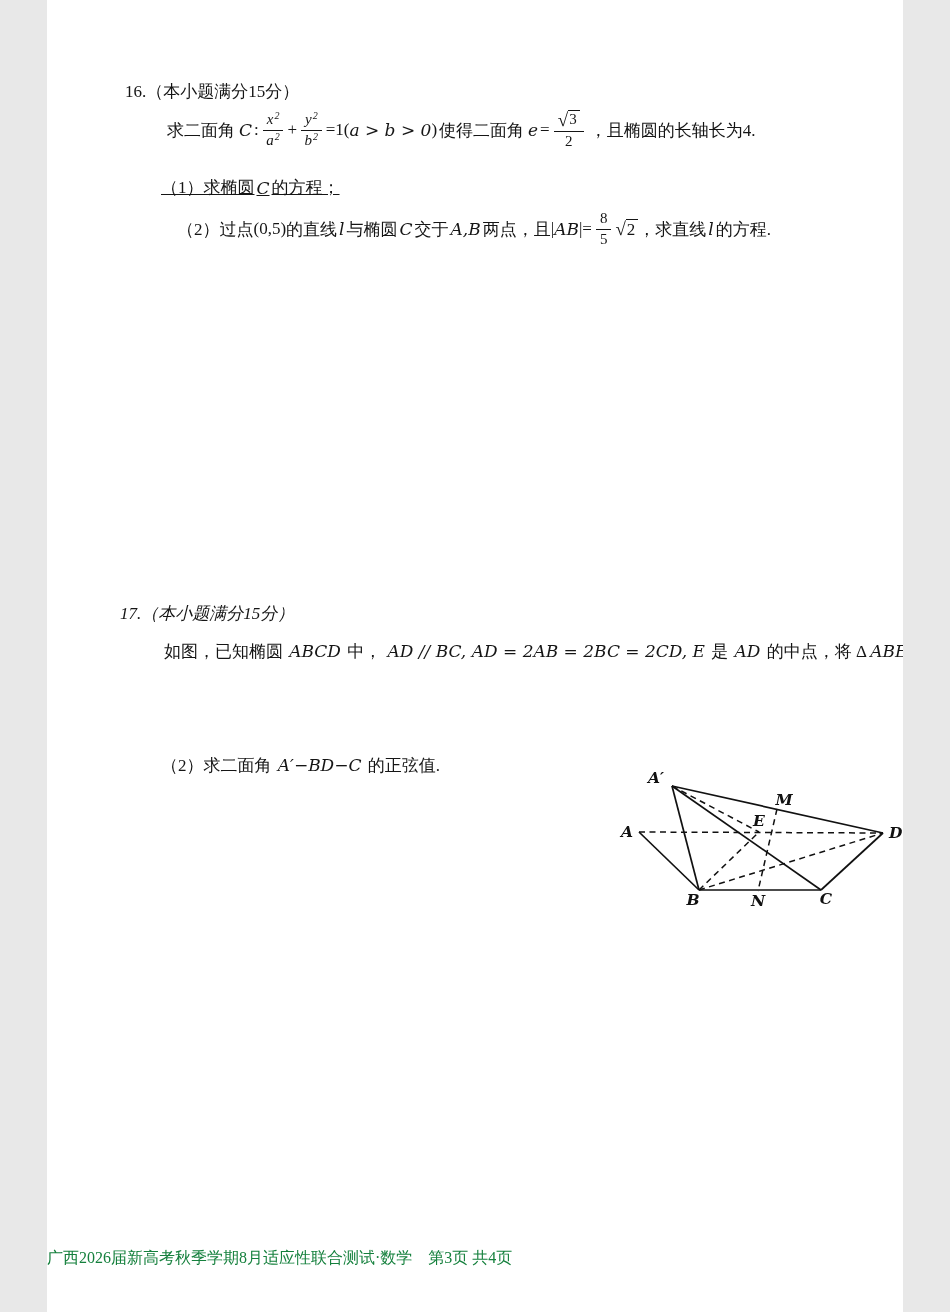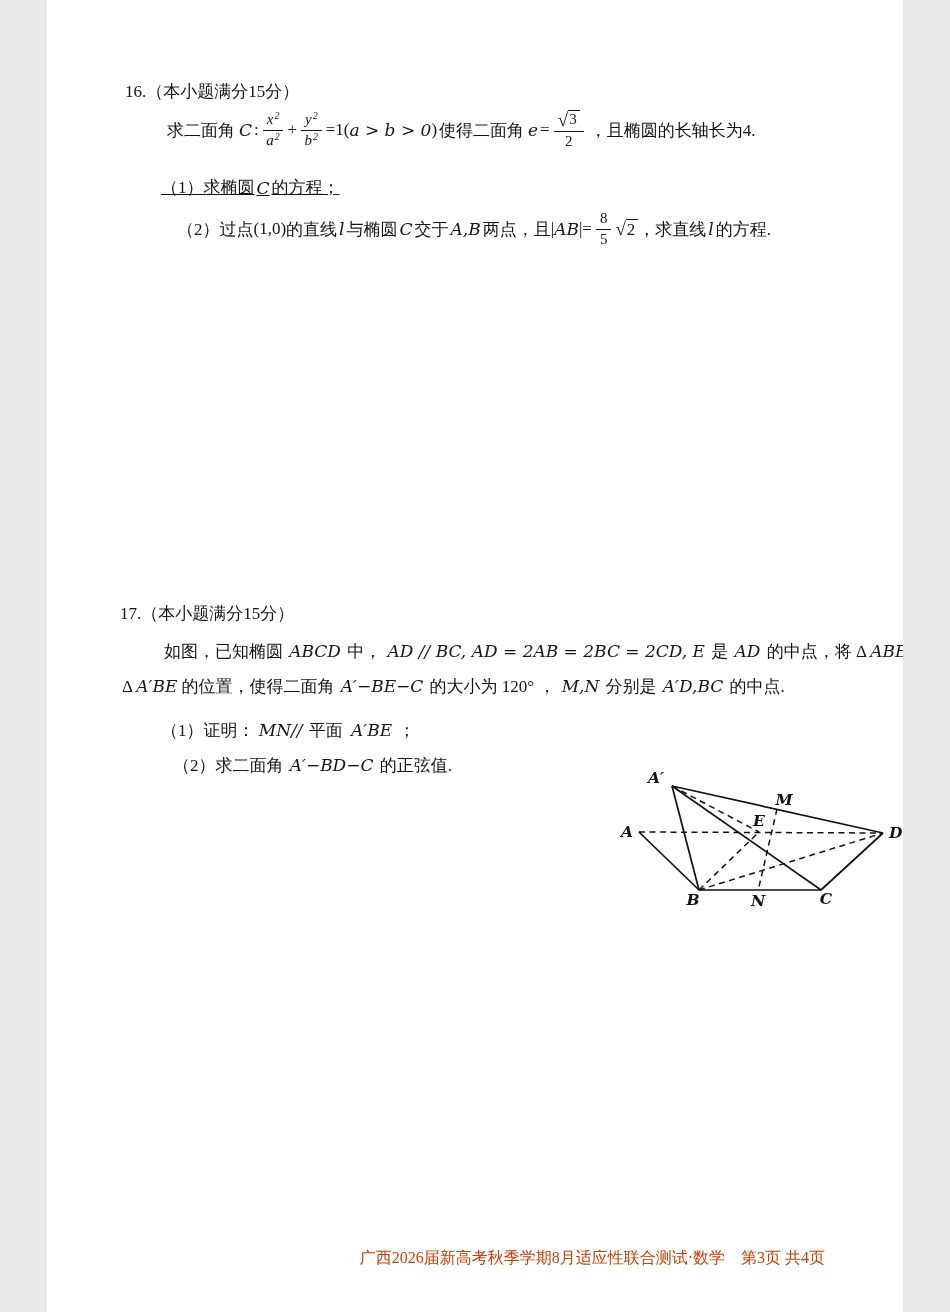--- a/index.html
+++ b/index.html
@@ -12,21 +12,21 @@
   .tok{margin:0 2px;}
   .frac{display:inline-flex;flex-direction:column;align-items:center;margin:0 4px;font-size:15px;line-height:1.15;}
   .fnum{border-bottom:1.5px solid #151515;padding:0 4px 2px;display:inline-flex;align-items:flex-start;font-style:italic;}
   .fden{padding-top:1px;display:inline-flex;align-items:flex-start;font-style:italic;}
   .fnum.up{font-style:normal;}
   .fden.up{font-style:normal;}
   sup{font-size:10px;line-height:1;margin-left:1px;}
   .sqrt{display:inline-flex;align-items:flex-start;}
   .rad{font-size:19px;line-height:1;}
   .radarg{border-top:1.6px solid #151515;padding:0 3px 0 1px;font-style:normal;}
-  .footer{position:absolute;left:16px;right:78px;top:1248px;text-align:right;font-size:16px;color:#c2410c;}
+  .footer{position:absolute;left:0;right:78px;top:1248px;text-align:left;font-size:16px;color:#15803d;}
   svg text{font-family:"DejaVu Serif","Liberation Serif",serif;font-weight:bold;font-style:italic;font-size:15.5px;fill:#111;}
 </style>
 </head>
 <body>
 
 <div class="page">
 
   <div class="abs cjk" style="left:78px;top:80px;">16.（本小题满分15分）</div>
 
   <div class="abs mathline" style="left:118px;top:103px;height:54px;">
@@ -71,21 +71,21 @@
   </div>
 
   <div class="abs mathline" style="left:114px;top:176px;text-decoration:underline;">
     <span class="cjk">（1）求椭圆</span>
     <span class="it cjk tok">C</span>
     <span class="cjk">的方程；</span>
   </div>
 
   <div class="abs mathline" style="left:130px;top:204px;height:50px;">
     <span class="cjk">（2）过点</span>
-    <span class="cjk">(1,0)</span>
+    <span class="cjk">(0,5)</span>
     <span class="cjk">的直线</span>
     <span class="it cjk tok">l</span>
     <span class="cjk">与椭圆</span>
     <span class="it cjk tok">C</span>
     <span class="cjk">交于</span>
     <span class="it cjk tok">A,B</span>
     <span class="cjk">两点，且</span>
     <span class="cjk">|</span>
     <span class="it cjk">AB</span>
     <span class="cjk">|=</span>
@@ -95,60 +95,40 @@
     </span>
     <span class="sqrt">
         <span class="rad">√</span>
         <span class="radarg cjk">2</span>
       </span>
     <span class="cjk">，求直线</span>
     <span class="it cjk tok">l</span>
     <span class="cjk">的方程.</span>
   </div>
 
-  <div class="abs cjk" style="left:73px;top:602px;">17.（本小题满分15分）</div>
+  <div class="abs cjk" style="left:73px;top:602px;font-style:italic;">17.（本小题满分15分）</div>
 
   <div class="abs cjk" style="left:117px;top:640px;">
     <span>如图，已知椭圆</span>
     <span class="it tok">ABCD</span>
     <span>中，</span>
     <span class="it tok">AD // BC, AD = 2AB = 2BC = 2CD, E</span>
     <span>是</span>
     <span class="it tok">AD</span>
     <span>的中点，将</span>
     <span>Δ</span>
     <span class="it">ABE</span>
     <span>沿</span>
     <span class="it tok">BE</span>
     <span>折起至</span>
   </div>
 
-  <div class="abs cjk" style="left:75px;top:675px;">
-    <span>Δ</span>
-    <span class="it">A′BE</span>
-    <span>的位置，使得二面角</span>
-    <span class="it tok">A′−BE−C</span>
-    <span>的大小为</span>
-    <span>120°</span>
-    <span>，</span>
-    <span class="it tok">M,N</span>
-    <span>分别是</span>
-    <span class="it tok">A′D,BC</span>
-    <span>的中点.</span>
-  </div>
 
-  <div class="abs cjk" style="left:114px;top:719px;">
-    <span>（1）证明：</span>
-    <span class="it">MN//</span>
-    <span class="tok">平面</span>
-    <span class="it tok">A′BE</span>
-    <span>；</span>
-  </div>
 
-  <div class="abs cjk" style="left:126px;top:754px;">
+  <div class="abs cjk" style="left:114px;top:754px;">
     <span>（2）求二面角</span>
     <span class="it tok">A′−BD−C</span>
     <span>的正弦值.</span>
   </div>
 
   <svg class="abs" style="left:553px;top:763px;" width="345" height="165" viewBox="0 0 345 165">
 
     <line x1="72" y1="23" x2="99" y2="127" stroke="#111" stroke-width="1.7"></line>
     <line x1="72" y1="23" x2="283" y2="70" stroke="#111" stroke-width="1.7"></line>
     <line x1="72" y1="23" x2="221" y2="127" stroke="#111" stroke-width="1.7"></line>

